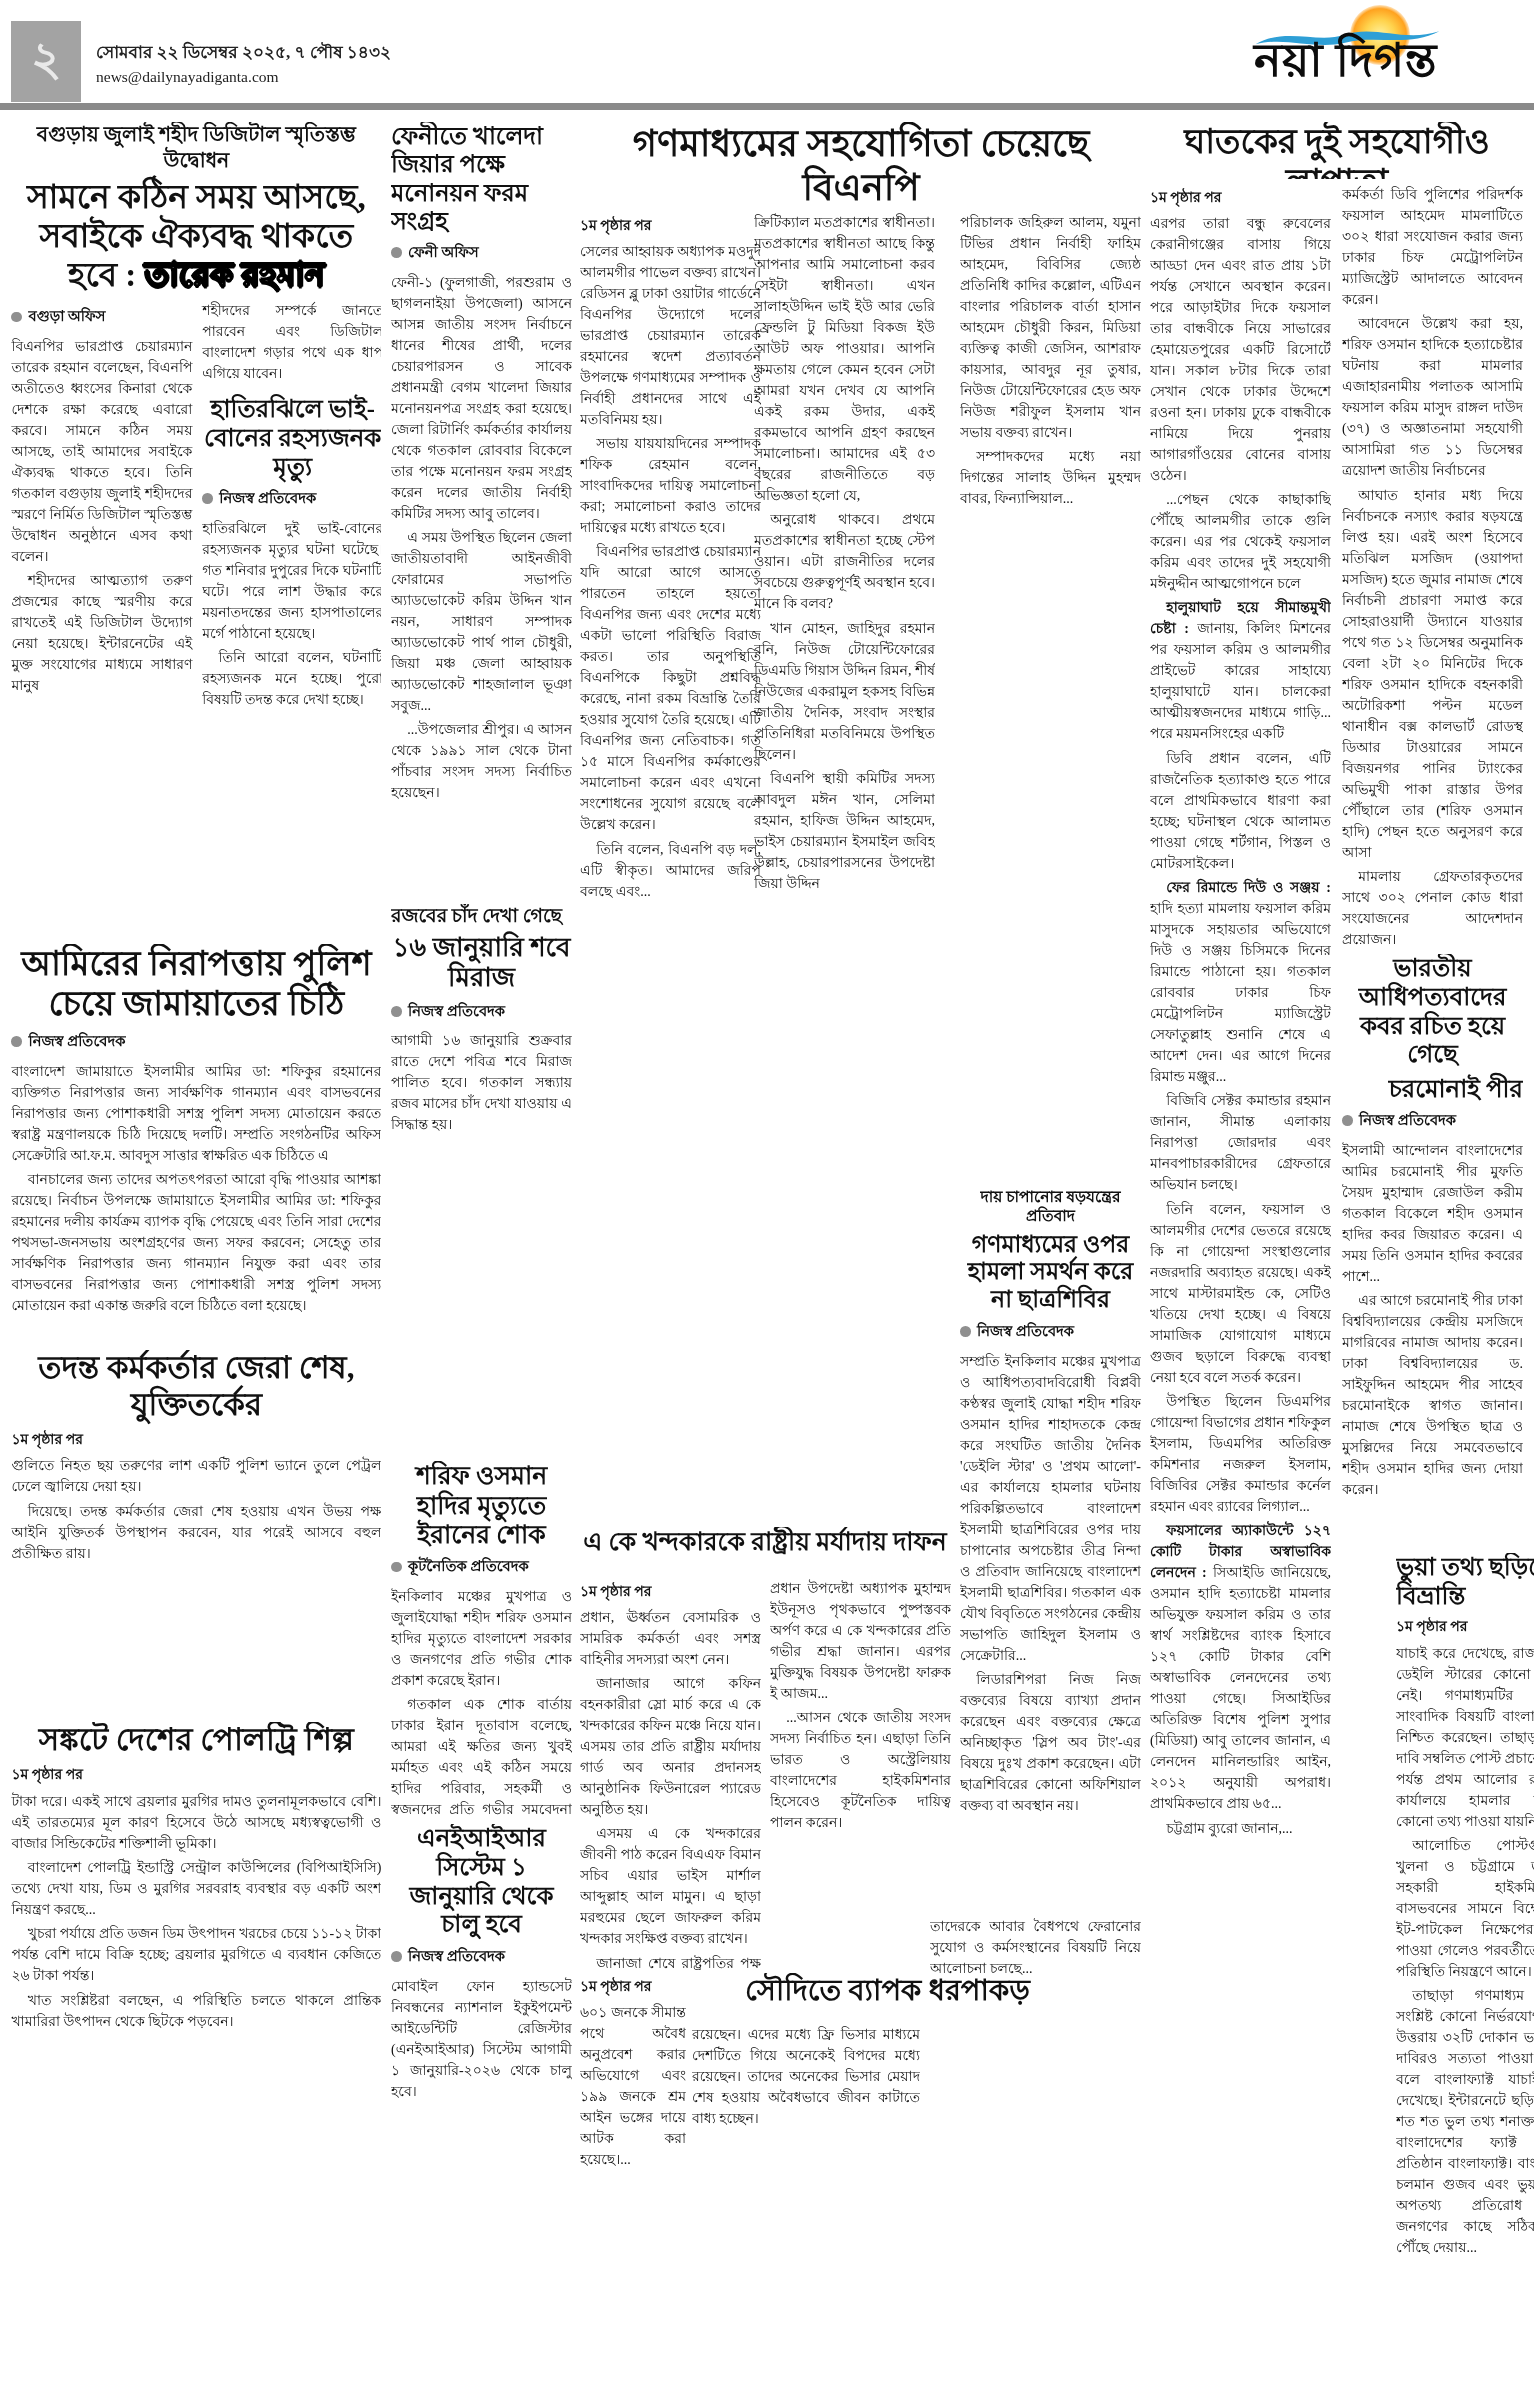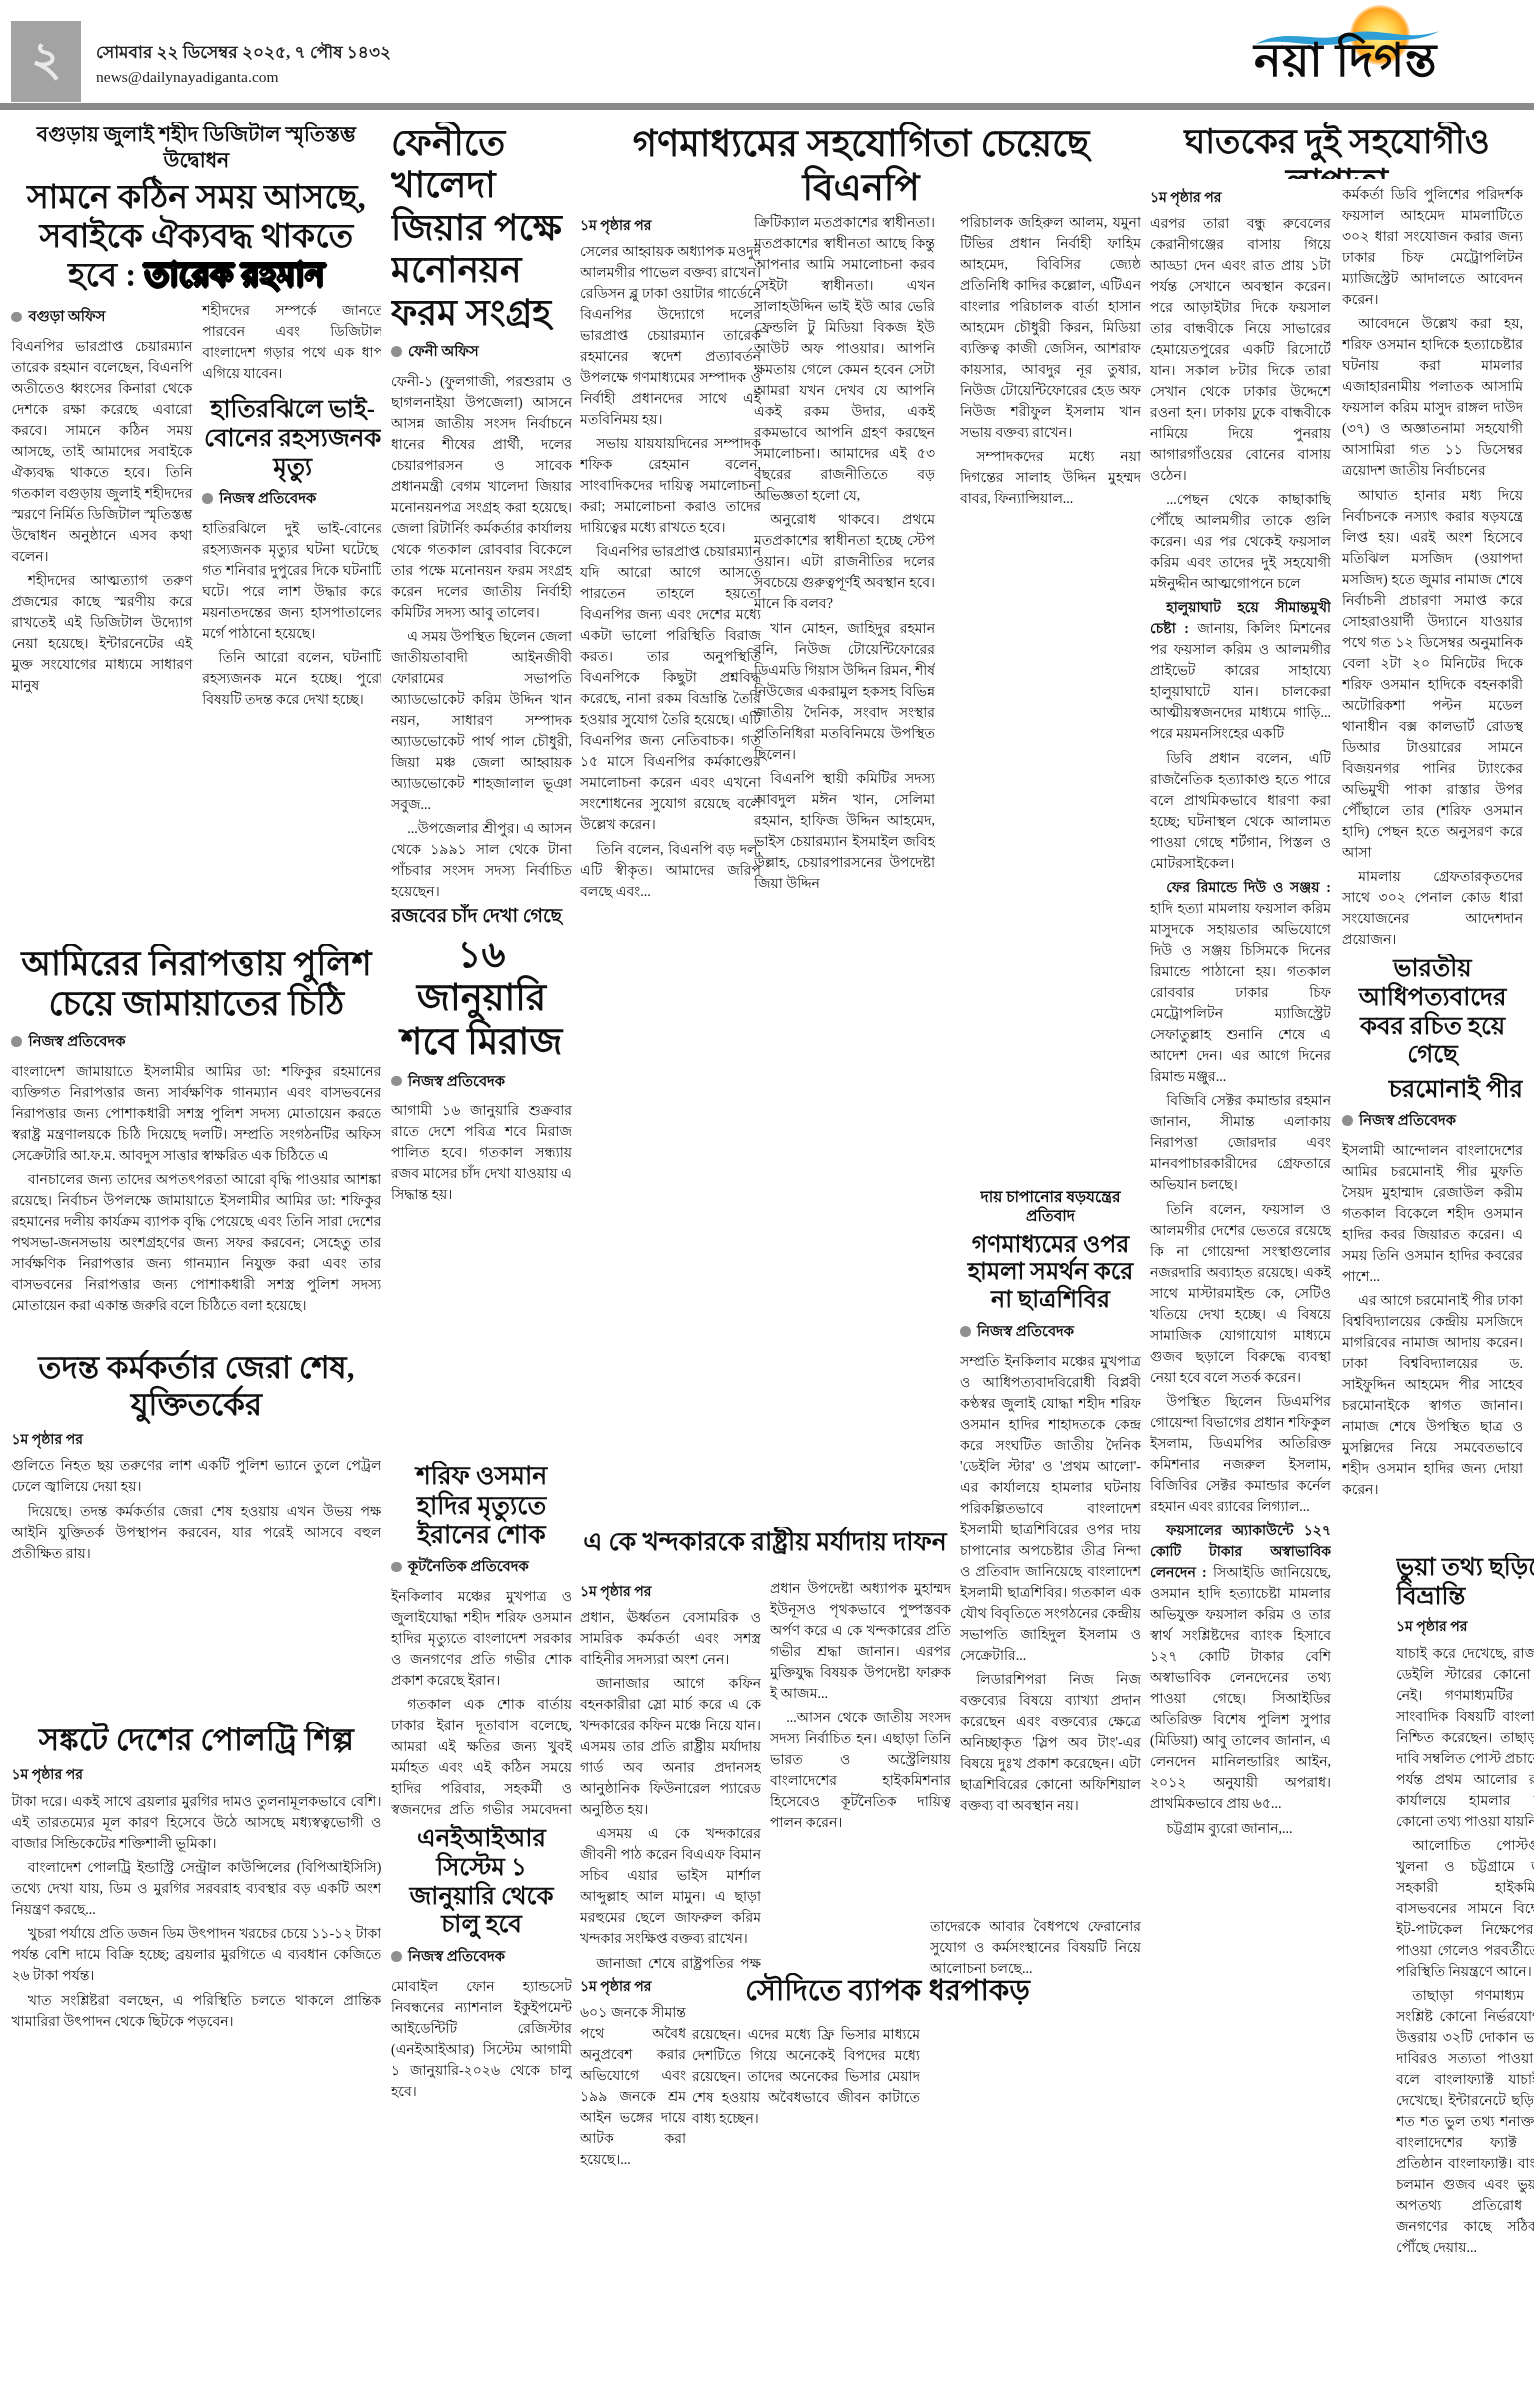--- a/index.html
+++ b/index.html
@@ -82,35 +82,35 @@
         <div>
             <p class="p">হাতিরঝিলে দুই ভাই-বোনের রহস্যজনক মৃত্যুর ঘটনা ঘটেছে। গত শনিবার দুপুরের দিকে ঘটনাটি ঘটে। পরে লাশ উদ্ধার করে ময়নাতদন্তের জন্য হাসপাতালের মর্গে পাঠানো হয়েছে।</p>
             <p class="p">তিনি আরো বলেন, ঘটনাটি রহস্যজনক মনে হচ্ছে। পুরো বিষয়টি তদন্ত করে দেখা হচ্ছে।</p>
           </div>
       </div>
     </div>
   </div>
 </section>
 
 <section class="abs article" style="left:391px;top:122px;width:181px;height:777px">
-  <h2 class="headline left" style="font-size:36px">ফেনীতে খালেদা জিয়ার পক্ষে মনোনয়ন ফরম সংগ্রহ</h2>
+  <h2 class="headline left" style="font-size:24px">ফেনীতে খালেদা জিয়ার পক্ষে মনোনয়ন ফরম সংগ্রহ</h2>
   <div class="byline">
     <span class="dot"></span>
     <span>ফেনী অফিস</span>
   </div>
   <div>
       <p class="p">ফেনী-১ (ফুলগাজী, পরশুরাম ও ছাগলনাইয়া উপজেলা) আসনে আসন্ন জাতীয় সংসদ নির্বাচনে ধানের শীষের প্রার্থী, দলের চেয়ারপারসন ও সাবেক প্রধানমন্ত্রী বেগম খালেদা জিয়ার মনোনয়নপত্র সংগ্রহ করা হয়েছে। জেলা রিটার্নিং কর্মকর্তার কার্যালয় থেকে গতকাল রোববার বিকেলে তার পক্ষে মনোনয়ন ফরম সংগ্রহ করেন দলের জাতীয় নির্বাহী কমিটির সদস্য আবু তালেব।</p>
       <p class="p">এ সময় উপস্থিত ছিলেন জেলা জাতীয়তাবাদী আইনজীবী ফোরামের সভাপতি অ্যাডভোকেট করিম উদ্দিন খান নয়ন, সাধারণ সম্পাদক অ্যাডভোকেট পার্থ পাল চৌধুরী, জিয়া মঞ্চ জেলা আহ্বায়ক অ্যাডভোকেট শাহজালাল ভূঞা সবুজ...</p>
       <p class="p">...উপজেলার শ্রীপুর। এ আসন থেকে ১৯৯১ সাল থেকে টানা পাঁচবার সংসদ সদস্য নির্বাচিত হয়েছেন।</p>
     </div>
 </section>
 
 <section class="abs article" style="left:391px;top:904px;width:181px;height:554px">
   <div class="kicker" style="font-size:19px;text-align:left">রজবের চাঁদ দেখা গেছে</div>
-  <h2 class="headline" style="font-size:37px">১৬ জানুয়ারি শবে মিরাজ</h2>
+  <h2 class="headline" style="font-size:26px">১৬ জানুয়ারি শবে মিরাজ</h2>
   <div class="byline">
     <span class="dot"></span>
     <span>নিজস্ব প্রতিবেদক</span>
   </div>
   <div>
       <p class="p">আগামী ১৬ জানুয়ারি শুক্রবার রাতে দেশে পবিত্র শবে মিরাজ পালিত হবে। গতকাল সন্ধ্যায় রজব মাসের চাঁদ দেখা যাওয়ায় এ সিদ্ধান্ত হয়।</p>
     </div>
 </section>
 
 <section class="abs article" style="left:391px;top:1461px;width:181px;height:358px">

